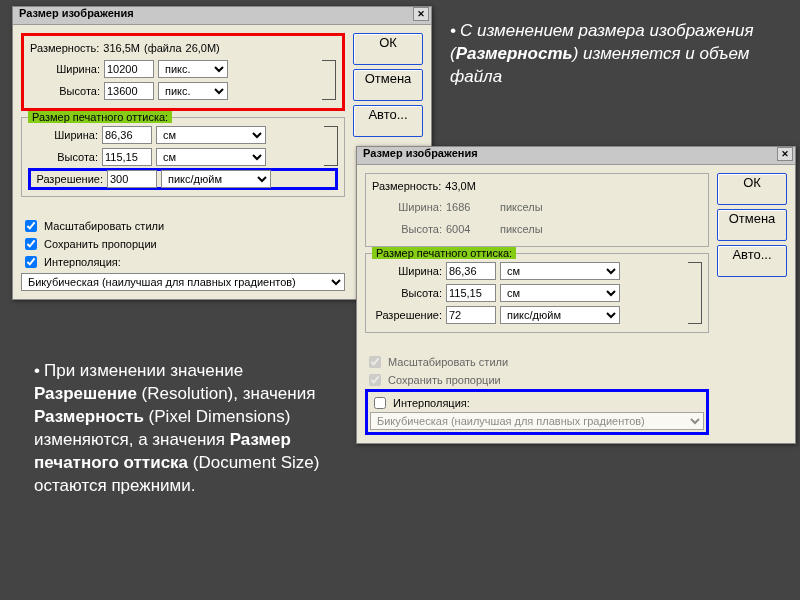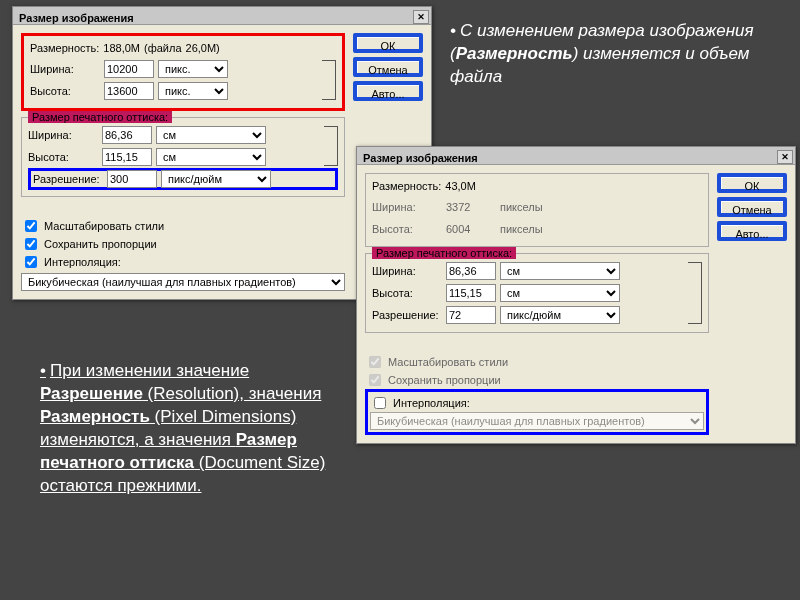--- a/index.html
+++ b/index.html
@@ -18,21 +18,21 @@
     background: #ece9d8;
     border: 1px solid #888;
     color: #000;
     font-size: 11px;
     box-shadow: 1px 1px 4px rgba(0,0,0,0.5);
   }
   .titlebar {
     background: linear-gradient(#c8c8c8,#c8c8c8);
     height: 18px;
     display: flex;
-    align-items: flex-end;
+    align-items: flex-start;
     justify-content: space-between;
     padding: 0 2px 0 6px;
     font-size: 11px;
     font-weight: bold;
     border-bottom: 1px solid #999;
   }
   .closebtn {
     width: 16px; height: 14px;
     background: #ddd;
     border: 1px solid #888;
@@ -43,51 +43,51 @@
   }
   .dlgbody {
     display: flex;
     padding: 8px;
     gap: 8px;
   }
   .leftcol { flex: 1; }
   .btncol { width: 70px; display: flex; flex-direction: column; gap: 4px; }
   .wbtn {
     background: #ece9d8;
-    border: 4px solid #1d4ed8;
+    border: 1px solid #1d4ed8;
     border-radius: 2px;
-    height: 20px;
-    font-size: 11px;
+    height: 32px;
+    font-size: 13px;
     cursor: pointer;
     text-align: center;
     line-height: 18px;
     box-shadow: inset 1px 1px 0 #fff;
   }
   .group {
     border: 1px solid #aaa;
     margin-bottom: 6px;
     padding: 6px 6px 6px 6px;
     position: relative;
   }
   .group-title {
     position: absolute;
     top: -7px;
     left: 6px;
-    background: #be185d;
+    background: #84cc16;
     padding: 0 4px;
     font-size: 11px;
     white-space: nowrap;
   }
   .row {
     display: flex;
     align-items: center;
     gap: 4px;
     height: 22px;
   }
-  .lbl { width: 70px; }
+  .lbl { width: 70px; text-align: right; }
   .inp {
     width: 50px;
     height: 18px;
     border: 1px solid #888;
     background: #fff;
     padding: 0 2px;
     font-size: 11px;
   }
   .sel {
     height: 18px;
@@ -127,21 +127,21 @@
   <div class="titlebar">
     <span>Размер изображения</span>
     <span class="closebtn">✕</span>
   </div>
   <div class="dlgbody">
     <div class="leftcol">
       
       <div class="group redbox">
         <div style="display:flex;gap:4px;align-items:center;margin-bottom:4px;">
           <span>Размерность:</span>
-          <span>188,0M</span>
+          <span>316,5M</span>
           <span>(файла</span>
           <span>26,0M)</span>
         </div>
         <div style="display:flex;">
           <div style="flex:1">
             <div class="row">
               <span class="lbl">Ширина:</span>
               <input class="inp" value="10200" style="">
               <select class="sel" style="width:70px"><option>пикс.</option></select>
             </div>
@@ -214,21 +214,21 @@
   <div class="dlgbody">
     <div class="leftcol">
 
       <div class="group">
         <div style="display:flex;gap:4px;align-items:center;margin-bottom:4px;">
           <span>Размерность:</span>
           <span>43,0M</span>
         </div>
         <div class="row ro">
           <span class="lbl">Ширина:</span>
-          <span style="width:50px">3372</span>
+          <span style="width:50px">1686</span>
           <span>пикселы</span>
         </div>
         <div class="row ro">
           <span class="lbl">Высота:</span>
           <span style="width:50px">6004</span>
           <span>пикселы</span>
         </div>
       </div>
 
       <div class="group">
@@ -280,15 +280,15 @@
       <div class="wbtn">Отмена</div>
       <div class="wbtn">Авто...</div>
     </div>
   </div>
 </div>
 
 <div class="caption" style="left:450px; top:20px; width:330px;font-style:italic;">
   <span class="bullet"></span><span>С изменением размера изображения (</span><b>Размерность</b><span>) изменяется и объем файла</span>
 </div>
 
-<div class="caption" style="left:40px; top:360px; width:300px;text-decoration:underline;">
+<div class="caption" style="left:34px; top:360px; width:300px;">
   <span class="bullet"></span><span>При изменении значение </span><b>Разрешение</b><span> (Resolution), значения </span><b>Размерность</b><span> (Pixel Dimensions) изменяются, а значения </span><b>Размер печатного оттиска</b><span> (Document Size) остаются прежними.</span>
 </div>
 
 </body></html>

